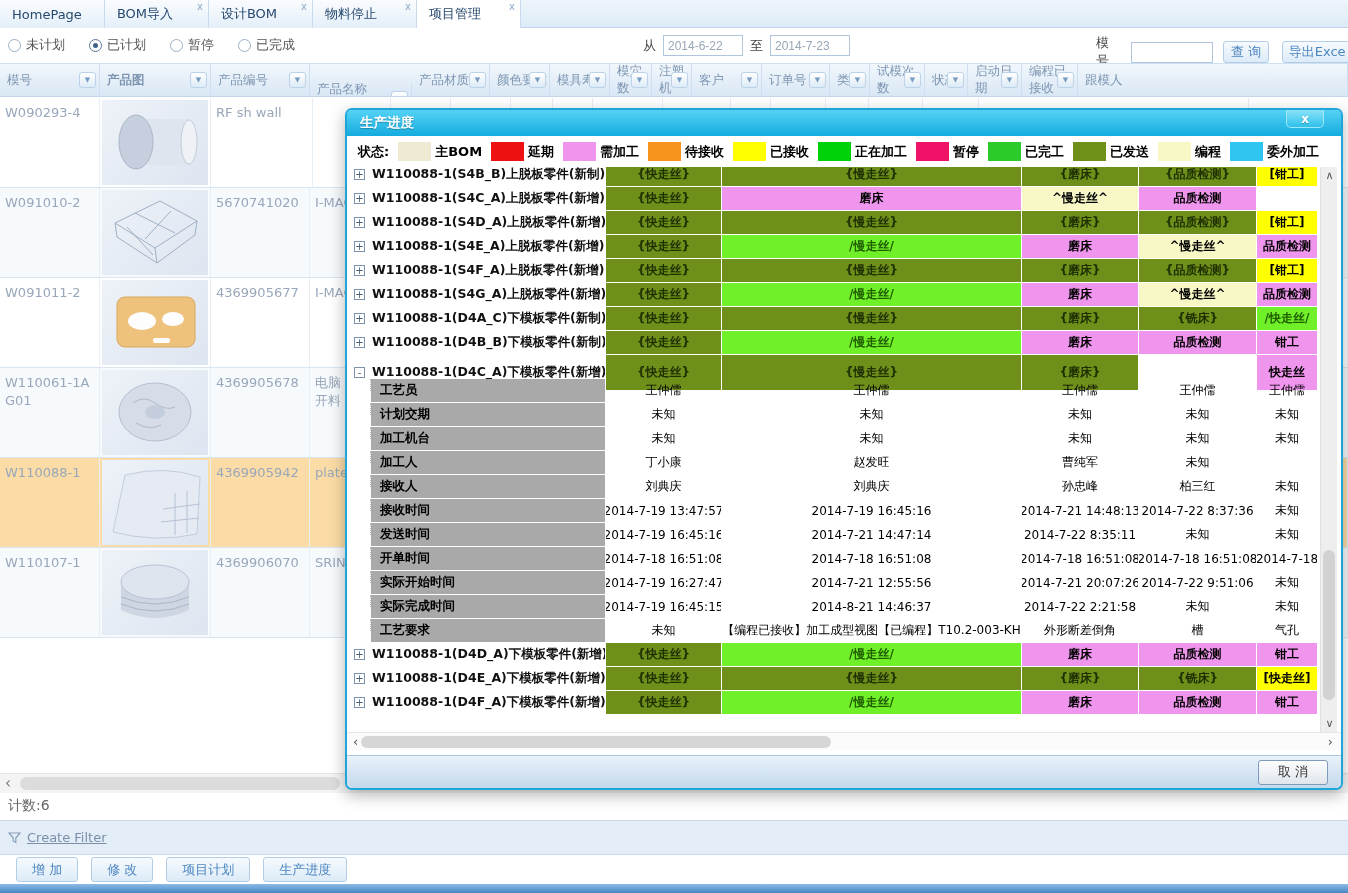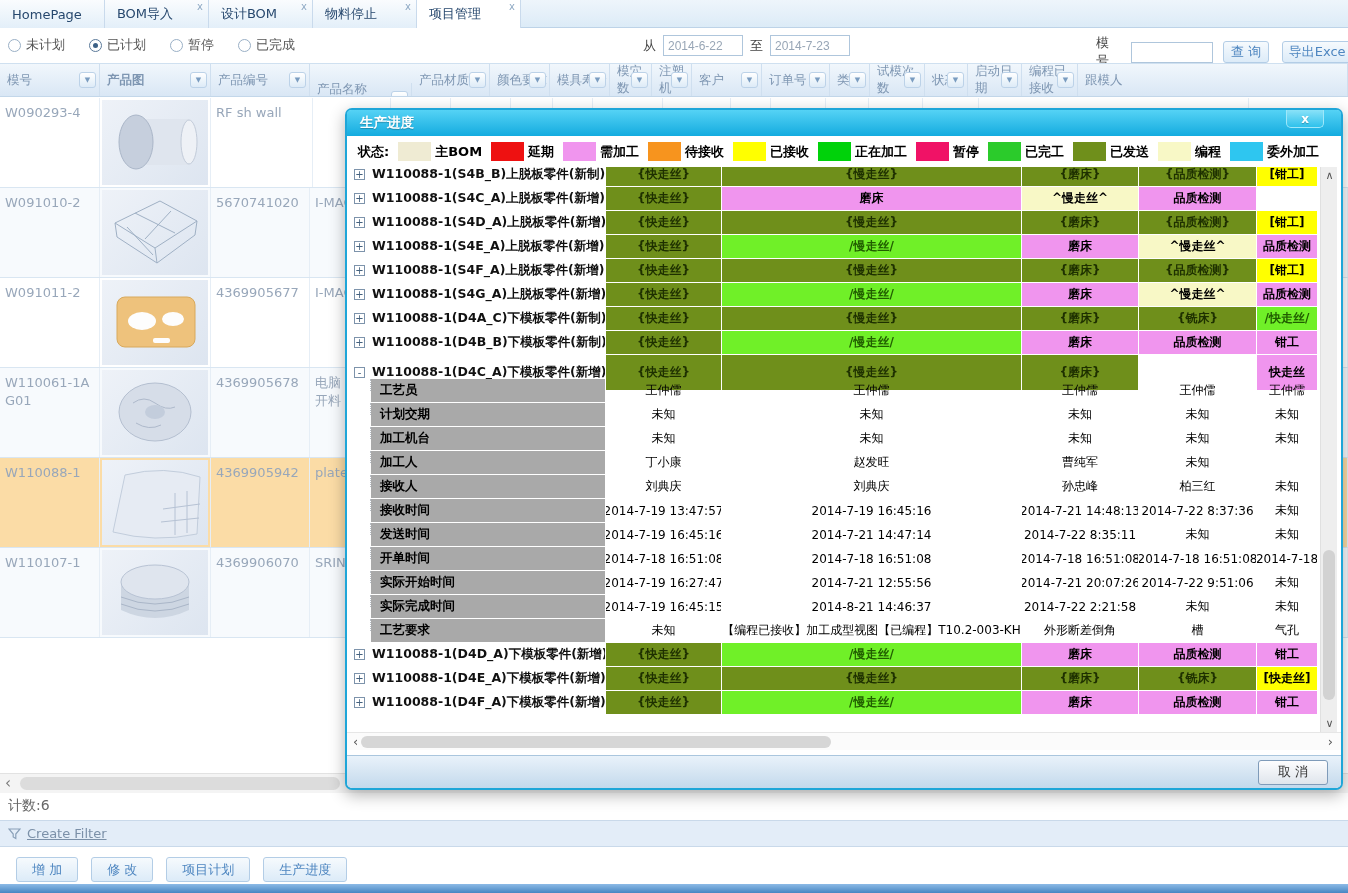--- a/index.html
+++ b/index.html
@@ -46,21 +46,21 @@
     overflow:hidden; word-break:break-all; line-height:1.35; }
   .grow.sel .gcell { background:#fbdca6; }
   .imgbox { width:100%; height:100%; background:linear-gradient(135deg,#eef2f8,#dde5f0); display:flex;
     align-items:center; justify-content:center; }
 
   
   #mainhscroll { position:absolute; left:0; top:773px; width:1348px; height:20px; background:#f4f4f4; border-top:1px solid #e2e2e2; }
   #mainhscroll .arr { position:absolute; left:5px; top:0px; font-size:15px; color:#777; }
   #mainhscroll .thumb { position:absolute; left:20px; top:3px; width:320px; height:13px; background:#dcdcdc; border-radius:7px; }
   #countbar { position:absolute; left:8px; top:797px; color:#666; font-size:14px; }
-  #filterbar { position:absolute; left:0; top:820px; width:1348px; height:27px; background:#e3edf8;
+  #filterbar { position:absolute; left:0; top:820px; width:1348px; height:35px; background:#e3edf8;
     border-top:1px solid #c9d9ea; border-bottom:1px solid #c9d9ea; display:flex; align-items:center; padding-left:8px; }
   #filterlink { display:flex; align-items:center; color:#7b90a8; font-size:13px; text-decoration:underline; cursor:pointer; }
   #filterlink svg { margin-right:6px; }
   #actions { position:absolute; left:16px; top:857px; display:flex; gap:13px; }
   .abtn { height:25px; padding:0 15px; font-size:13px; }
   #bottomstrip { position:absolute; left:0; top:884px; width:1348px; height:9px; background:linear-gradient(#8cbae6,#4786c2); }
 
   
   #dialog { position:absolute; left:345px; top:108px; width:998px; height:682px; background:#fff;
     border:2px solid #1fa6d8; border-radius:7px; box-shadow:0 5px 16px rgba(0,0,0,.3); }

